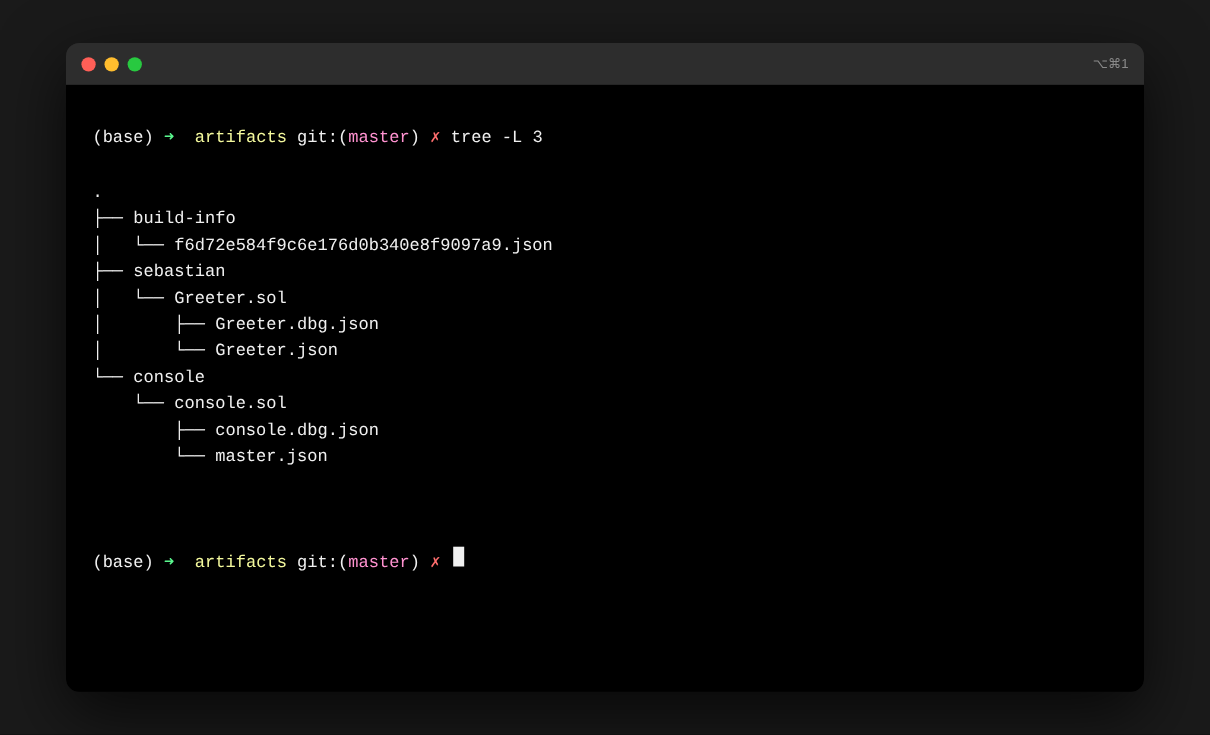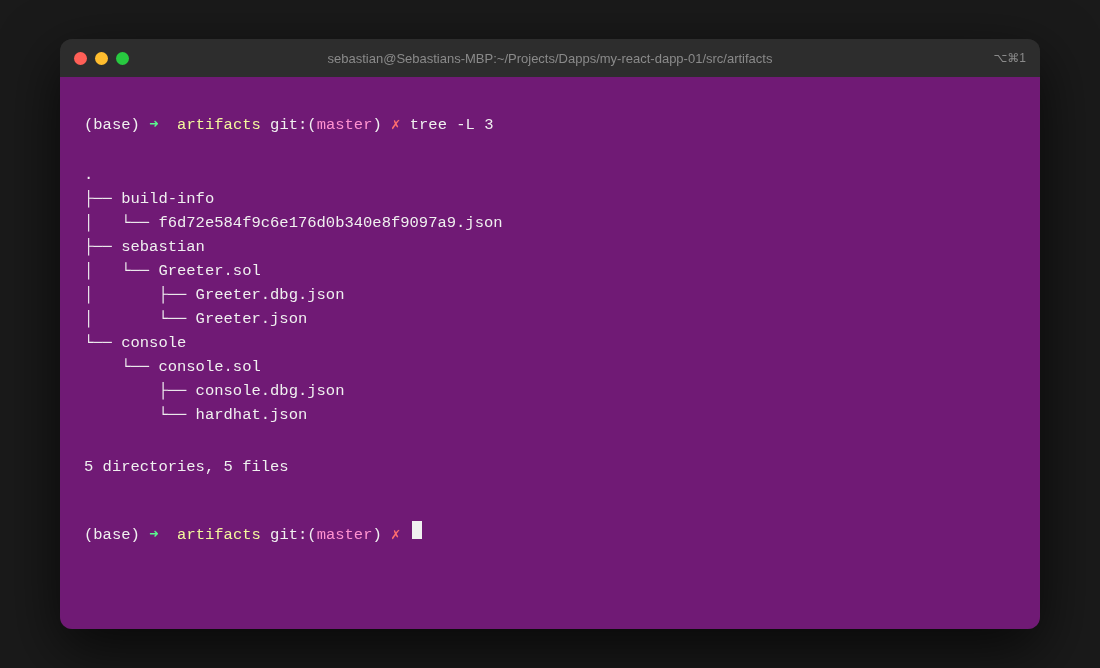--- a/index.html
+++ b/index.html
@@ -63,21 +63,21 @@
 
     .titlebar-shortcut {
       position: absolute;
       right: 14px;
       color: #8a8a8a;
       font-size: 12px;
       font-family: -apple-system, BlinkMacSystemFont, 'Segoe UI', sans-serif;
     }
 
     .terminal-body {
-      background: #701a75;
+      background: #000000;
       flex: 1;
       padding: 16px 24px;
       overflow: auto;
       font-size: 15.5px;
       line-height: 1.55;
     }
 
     .line {
       display: flex;
       align-items: baseline;
@@ -117,21 +117,20 @@
 </head>
 <body>
 
 <div class="window">
   <div class="titlebar">
     <div class="traffic-lights">
       <div class="traffic-light close"></div>
       <div class="traffic-light minimize"></div>
       <div class="traffic-light maximize"></div>
     </div>
-    <span class="titlebar-title">sebastian@Sebastians-MBP:~/Projects/Dapps/my-react-dapp-01/src/artifacts</span>
     <span class="titlebar-shortcut">⌥⌘1</span>
   </div>
 
   <div class="terminal-body">
 
     <div class="line">
       <span class="prompt-base">(base)</span>
       <span>&nbsp;</span>
       <span class="prompt-arrow">➜</span>
       <span>&nbsp;&nbsp;</span>
@@ -151,28 +150,25 @@
 <span>.</span>
 <span>├── build-info</span>
 <span>│   └── f6d72e584f9c6e176d0b340e8f9097a9.json</span>
 <span>├── sebastian</span>
 <span>│   └── Greeter.sol</span>
 <span>│       ├── Greeter.dbg.json</span>
 <span>│       └── Greeter.json</span>
 <span>└── console</span>
 <span>    └── console.sol</span>
 <span>        ├── console.dbg.json</span>
-<span>        └── hardhat.json</span>
+<span>        └── master.json</span>
 </div>
 
     <div class="line spacer">&nbsp;</div>
 
-    <div class="line">
-      <span class="text-white">5 directories, 5 files</span>
-    </div>
 
     <div class="line">&nbsp;</div>
 
     <div class="line">
       <span class="prompt-base">(base)</span>
       <span>&nbsp;</span>
       <span class="prompt-arrow">➜</span>
       <span>&nbsp;&nbsp;</span>
       <span class="prompt-dir text-bold">artifacts</span>
       <span>&nbsp;</span>

